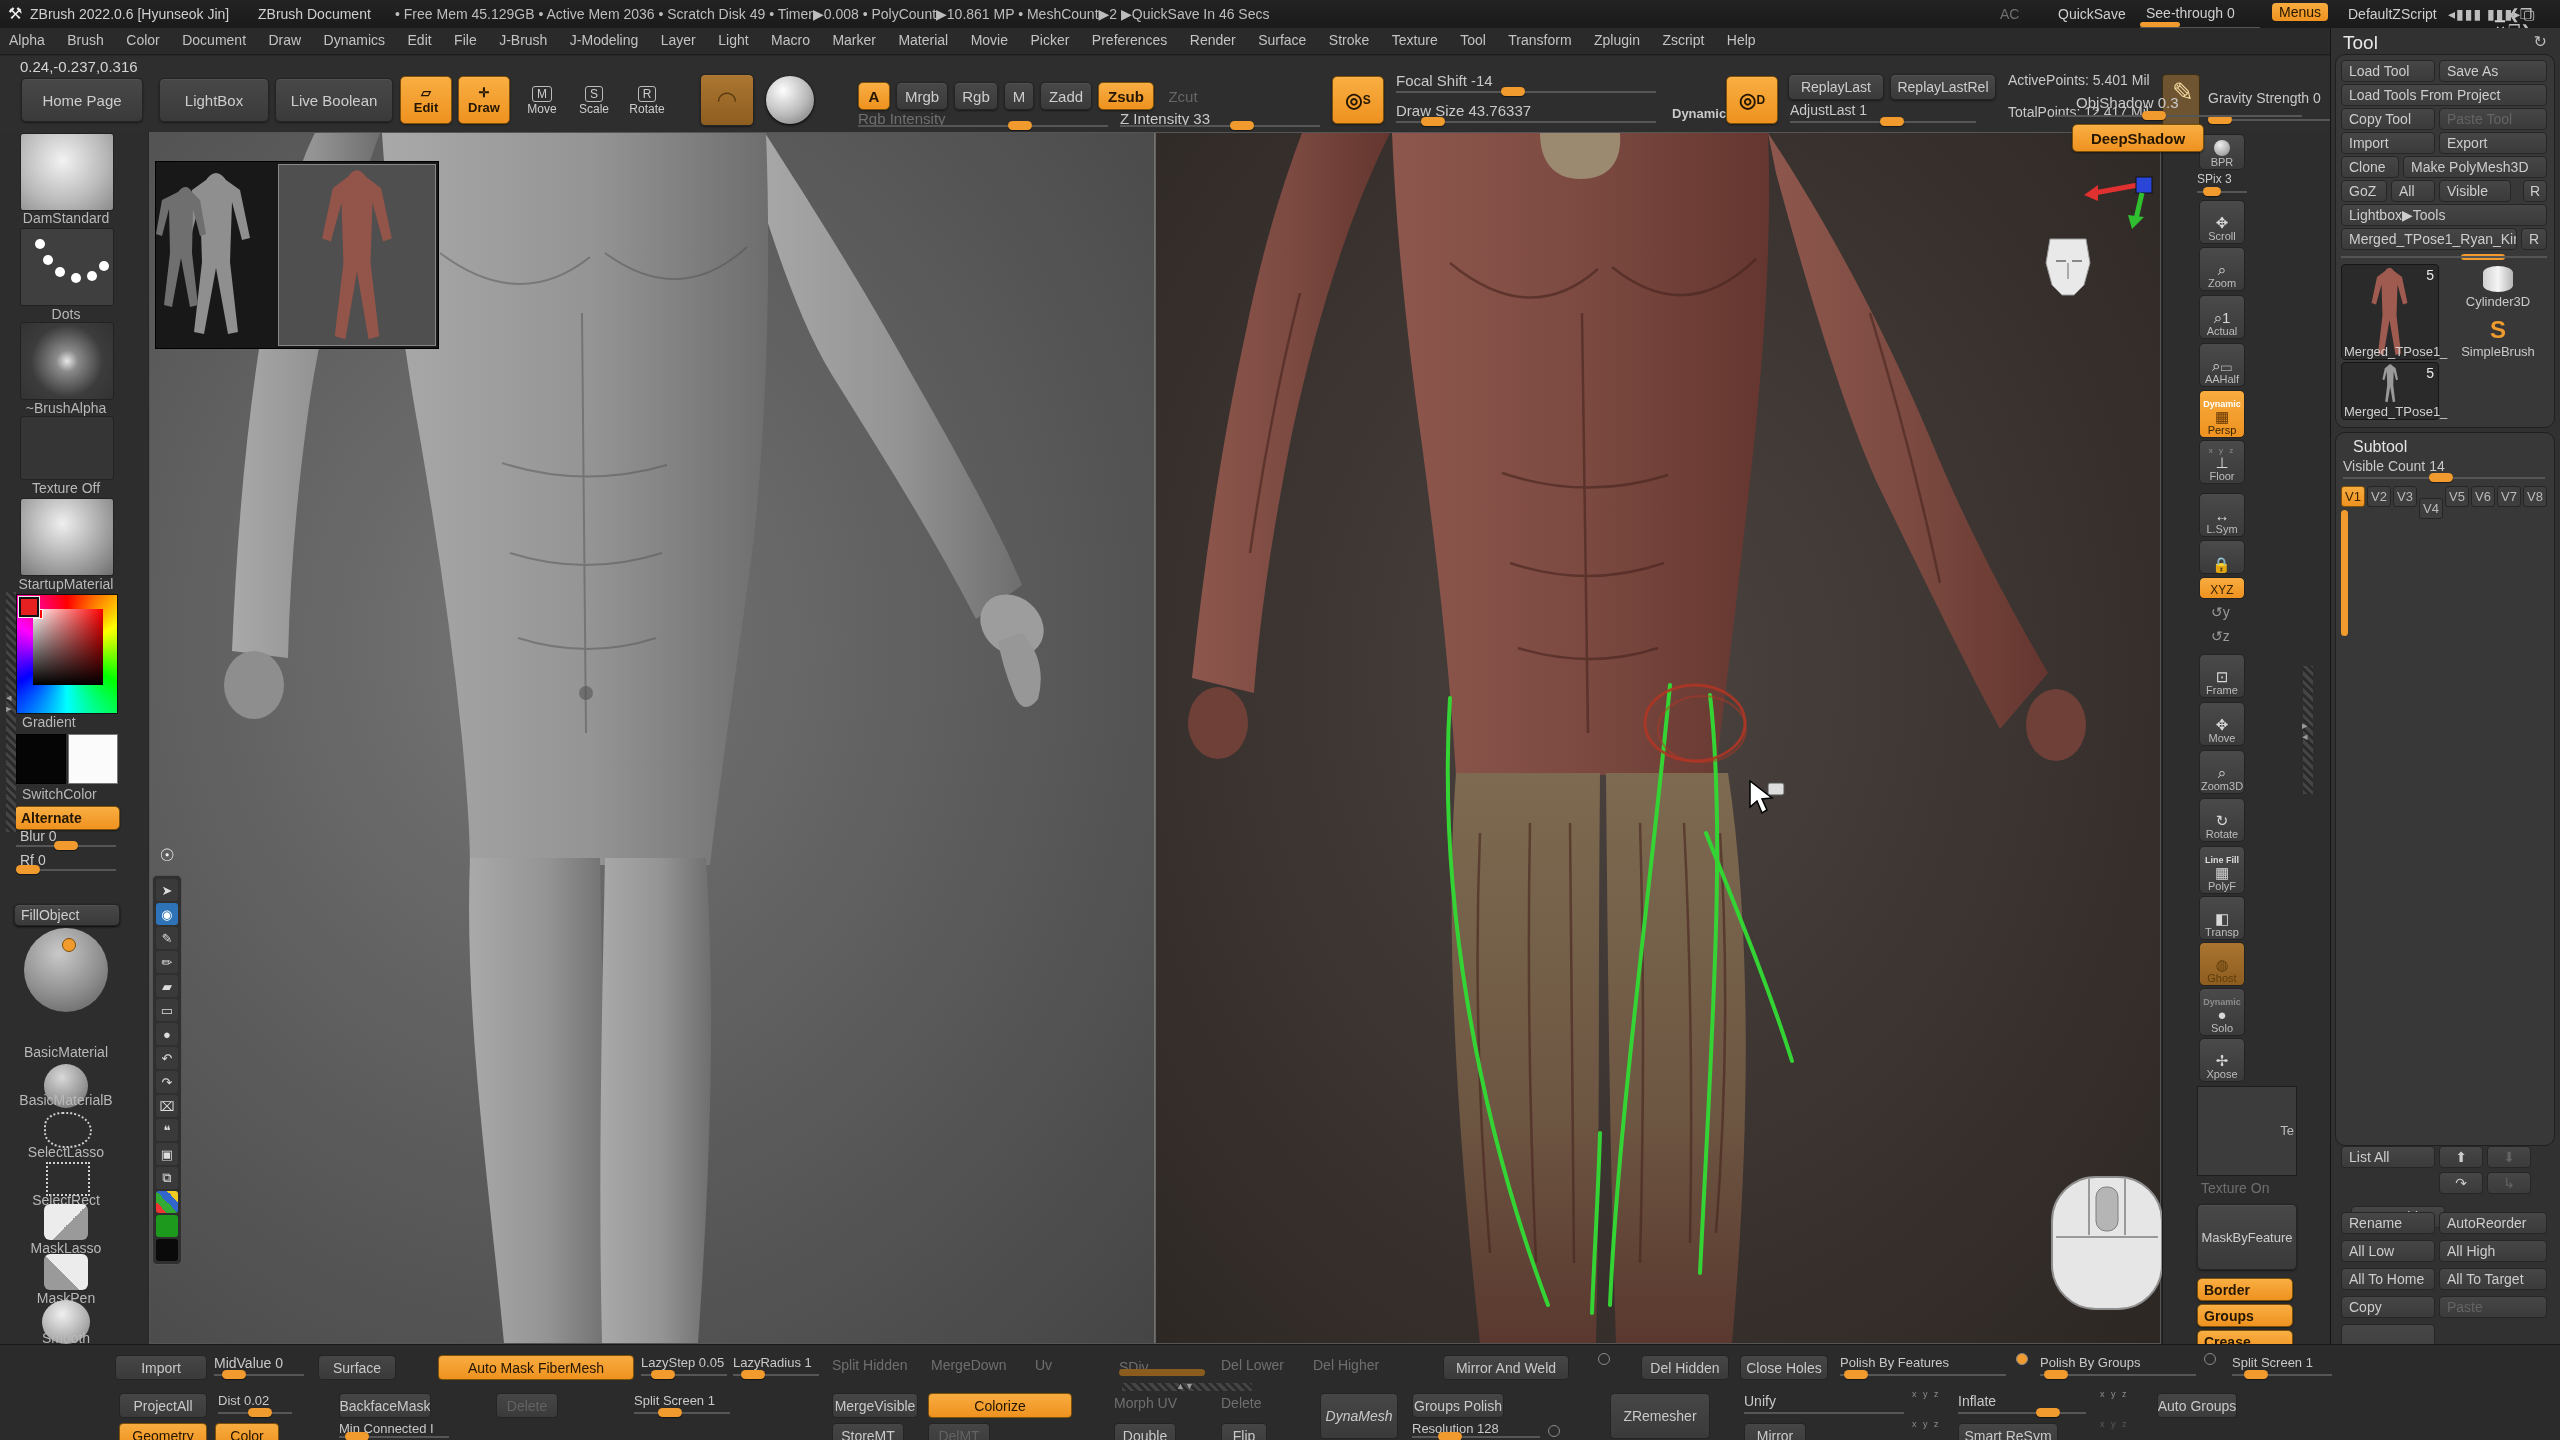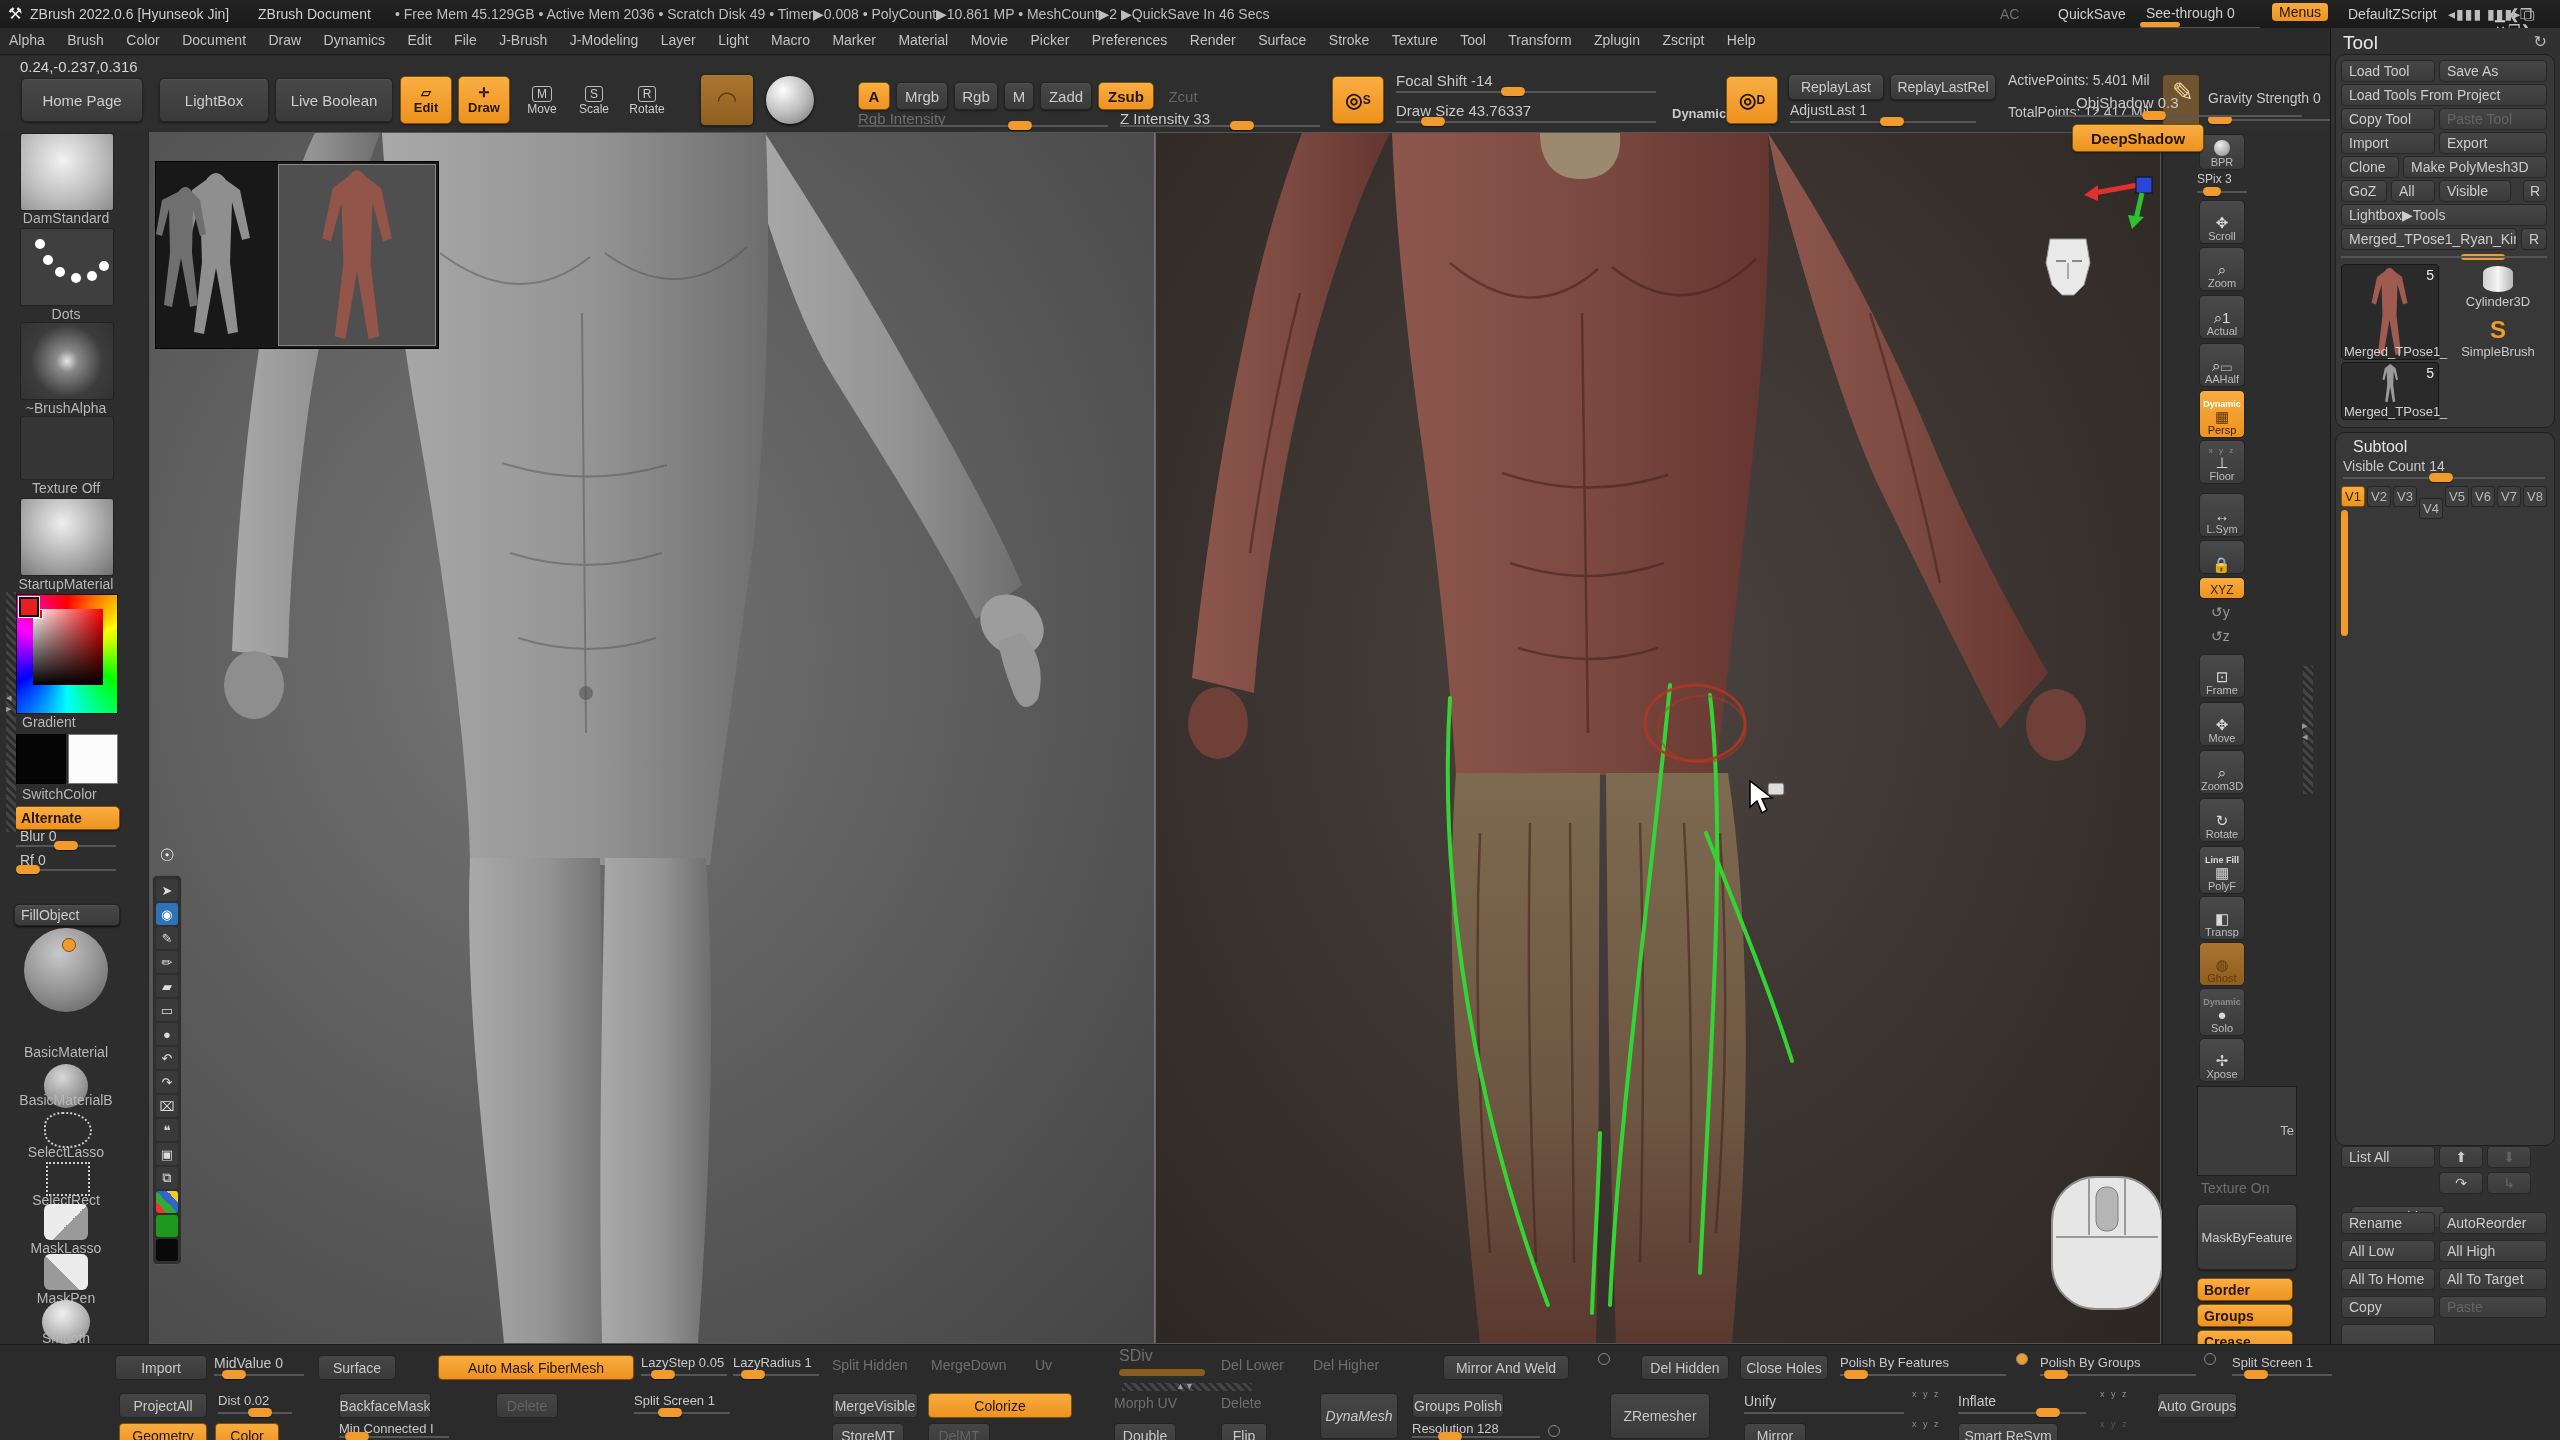--- a/index.html
+++ b/index.html
@@ -645,21 +645,21 @@
         <i class="k" style="left:10px;"></i>
       </div>
     <div class="sl" style="left:733px;top:10px;width:86px;height:24px;">
       <span class="lab" style="left:0;top:0;font-size:13px;">LazyRadius 1</span>
       <div class="t"></div>
         <i class="k" style="left:8px;"></i>
       </div>
     <span class="lab dim" style="left:832px;top:12px;font-size:14px;">Split Hidden</span>
     <span class="lab dim" style="left:931px;top:12px;font-size:14px;">MergeDown</span>
     <span class="lab dim" style="left:1035px;top:12px;font-size:14px;">Uv</span>
-    <span class="lab dim" style="left:1119px;top:2px;font-size:16px;">SDiv</span>
+    <span class="lab dim" style="left:1119px;top:14px;font-size:14px;">SDiv</span>
     <div class="abs" style="left:1119px;top:24px;width:86px;height:7px;background:#8a5c1e;border-radius:4px;"></div>
     <span class="lab dim" style="left:1221px;top:12px;font-size:14px;">Del Lower</span>
     <span class="lab dim" style="left:1313px;top:12px;font-size:14px;">Del Higher</span>
     <div class="bb" style="left:1443px;top:10px;width:126px;">Mirror And Weld</div>
     <span class="abs" style="left:1598px;top:8px;width:10px;height:10px;border:1px solid #8a8a8a;border-radius:50%;"></span>
     <div class="bb" style="left:1641px;top:10px;width:88px;">Del Hidden</div>
     <div class="bb" style="left:1740px;top:10px;width:88px;">Close Holes</div>
     <div class="sl" style="left:1840px;top:10px;width:166px;height:24px;">
       <span class="lab" style="left:0;top:0;font-size:13px;">Polish By Features</span>
       <div class="t"></div>

